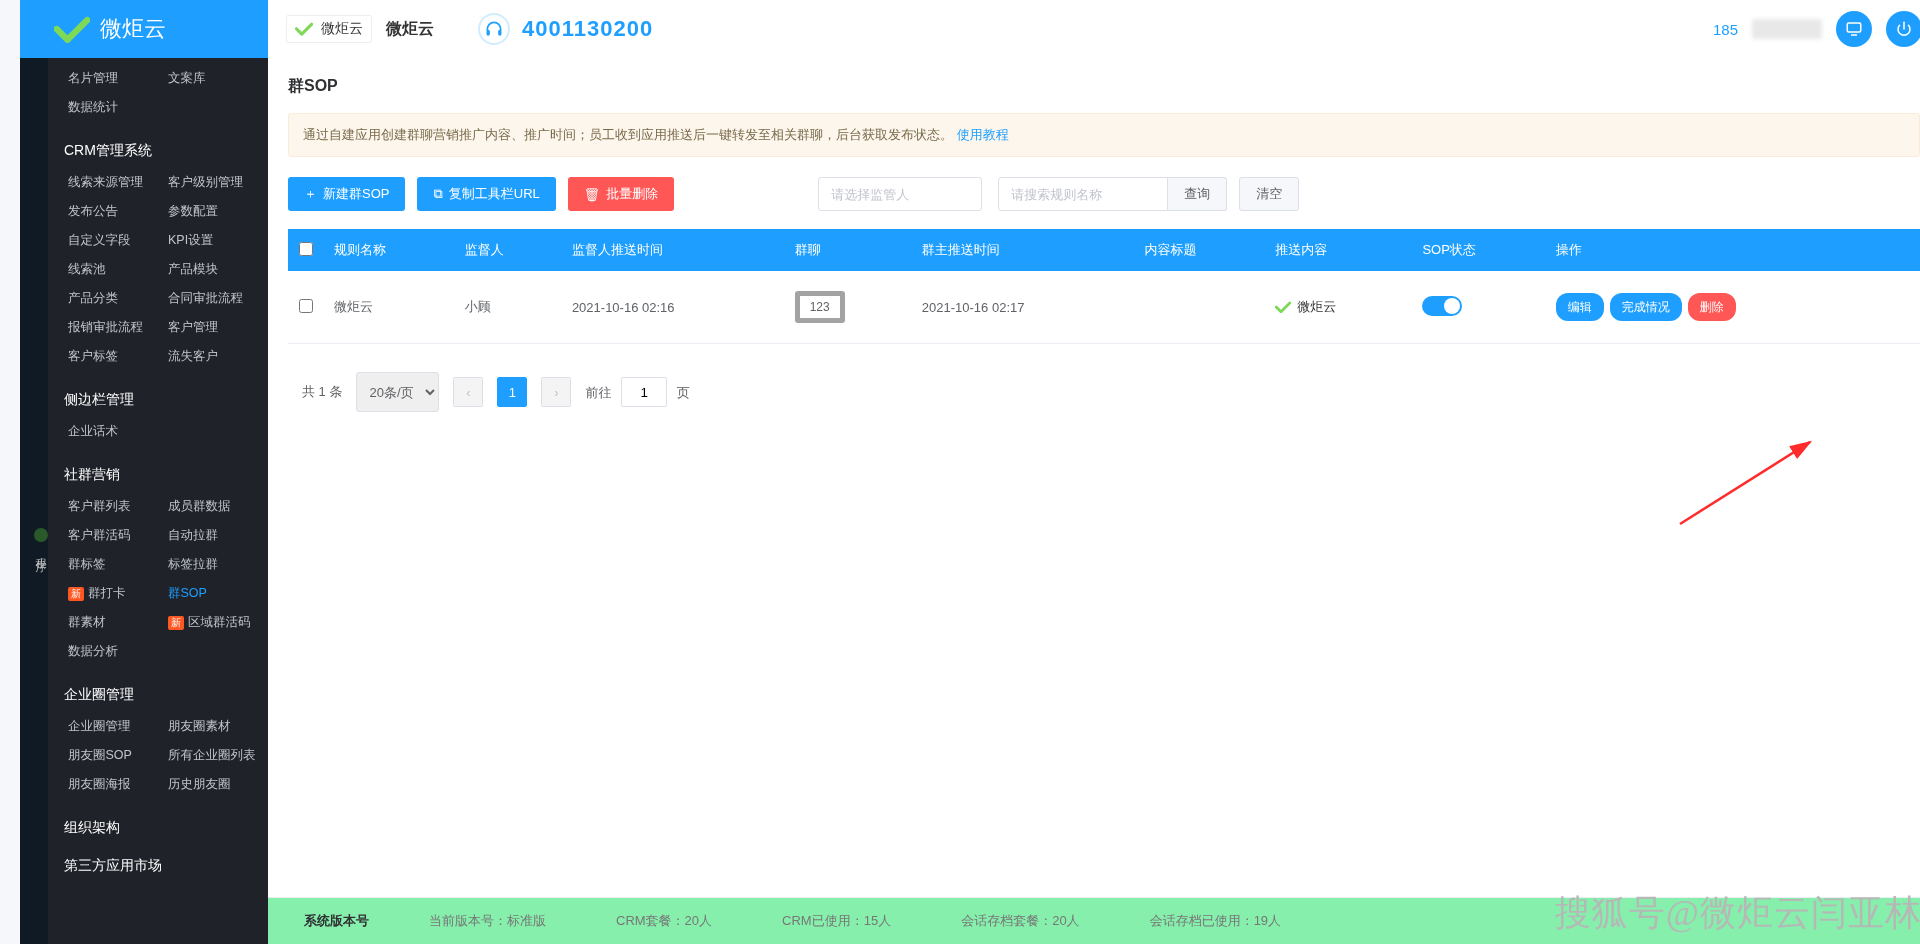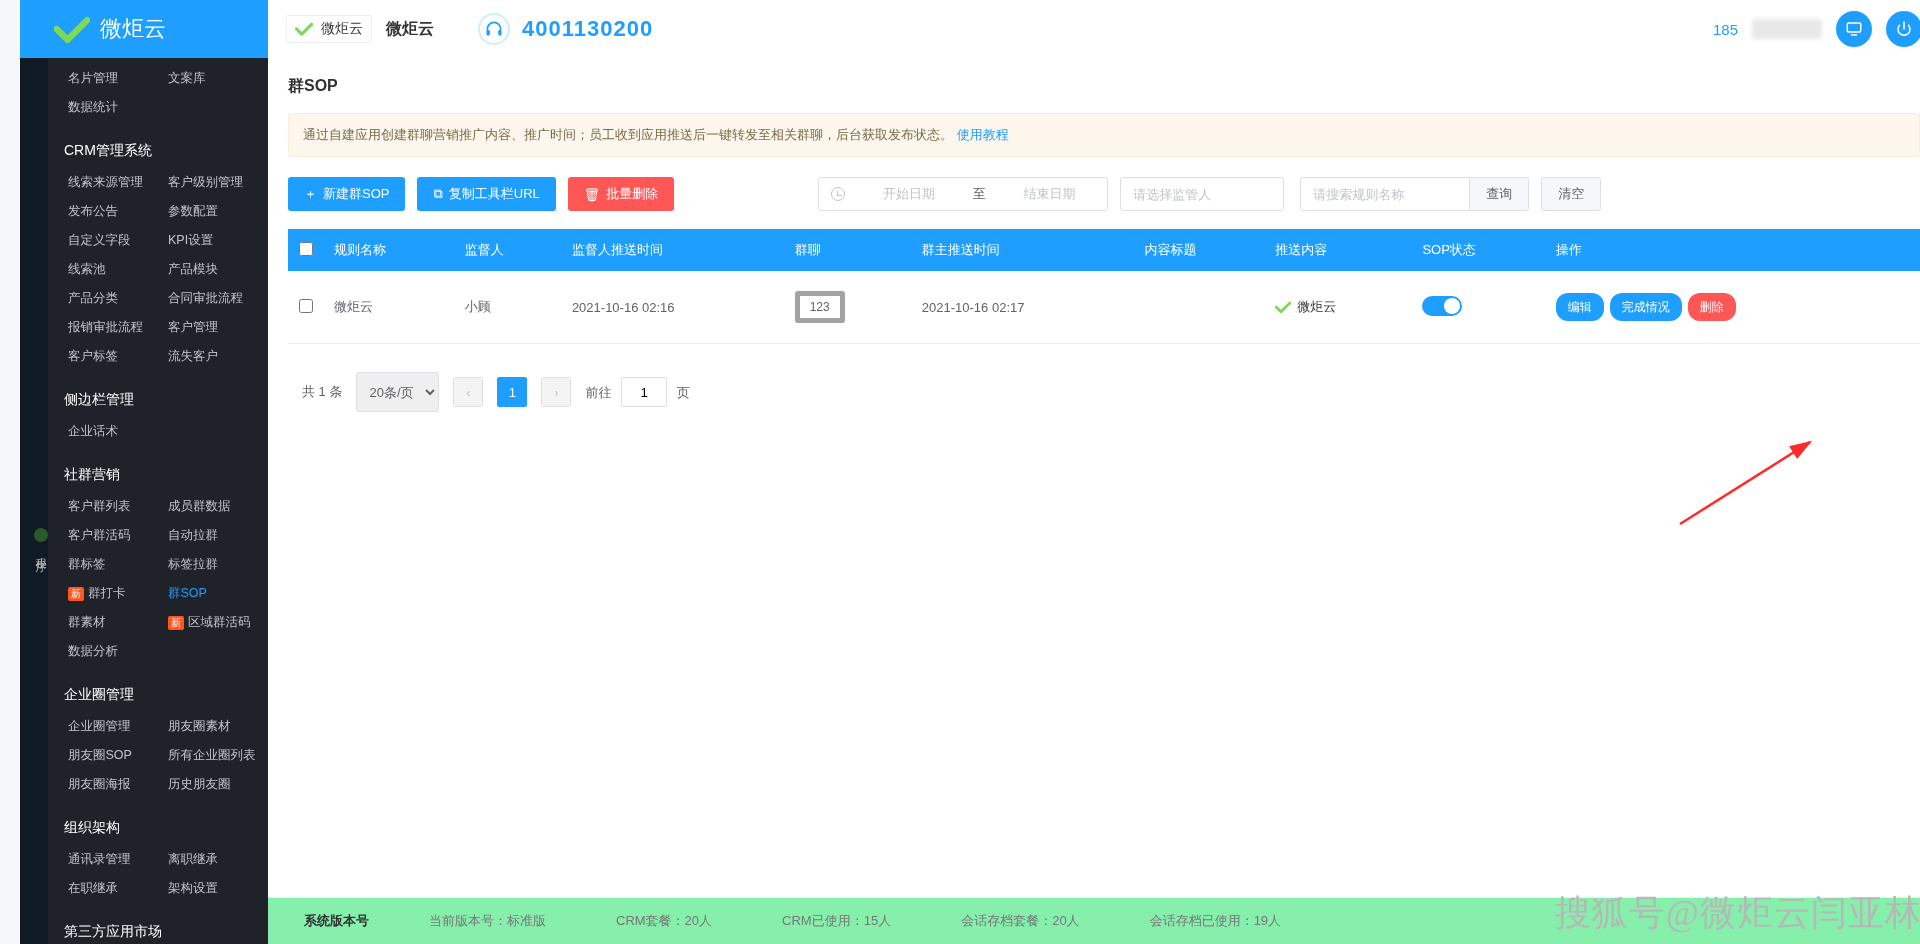--- a/index.html
+++ b/index.html
@@ -254,34 +254,20 @@
             <span>所有企业圈列表</span>
           </div>
           <div class="item">
             <span>朋友圈海报</span>
           </div>
           <div class="item">
             <span>历史朋友圈</span>
           </div>
         </div>
         <div class="group-title">组织架构</div>
-        <div class="items">
-          <div class="item">
-            <span>通讯录管理</span>
-          </div>
-          <div class="item">
-            <span>离职继承</span>
-          </div>
-          <div class="item">
-            <span>在职继承</span>
-          </div>
-          <div class="item">
-            <span>架构设置</span>
-          </div>
-        </div>
         <div class="group-title">第三方应用市场</div>
       </div>
 
     <div class="main">
       <div class="page-title">群SOP</div>
 
       <div class="notice">
         <span>通过自建应用创建群聊营销推广内容、推广时间；员工收到应用推送后一键转发至相关群聊，后台获取发布状态。</span>
         <a href="#">使用教程</a>
       </div>
@@ -293,26 +279,20 @@
           </button>
         <button class="btn blue">
             <span>⧉</span>
             <span>复制工具栏URL</span>
           </button>
         <button class="btn red">
             <span>🗑</span>
             <span>批量删除</span>
           </button>
         <div style="flex:0 0 120px"></div>
-        <div class="date-range">
-          <span class="clock"></span>
-          <span style="flex:1;text-align:center">开始日期</span>
-          <span class="sep">至</span>
-          <span style="flex:1;text-align:center">结束日期</span>
-        </div>
         <input class="inp input-s1" placeholder="请选择监管人" style="">
         <div style="display:flex;margin-left:4px">
           <input class="inp input-s2" style="border-radius: 3px 0px 0px 3px;" placeholder="请搜索规则名称">
           <button class="btn plain" style="border-radius:0 3px 3px 0;border-left:none">查询</button>
         </div>
         <button class="btn plain">清空</button>
       </div>
 
       <table class="table">
         <thead>

